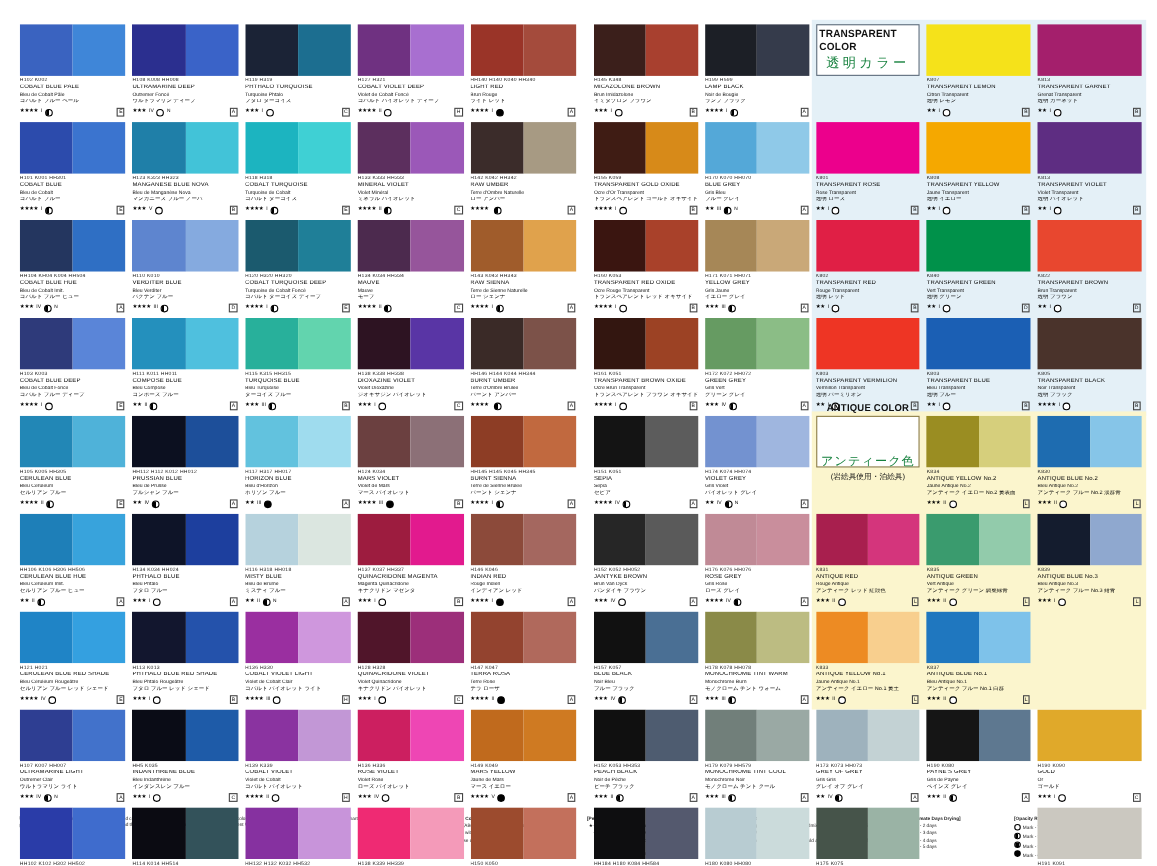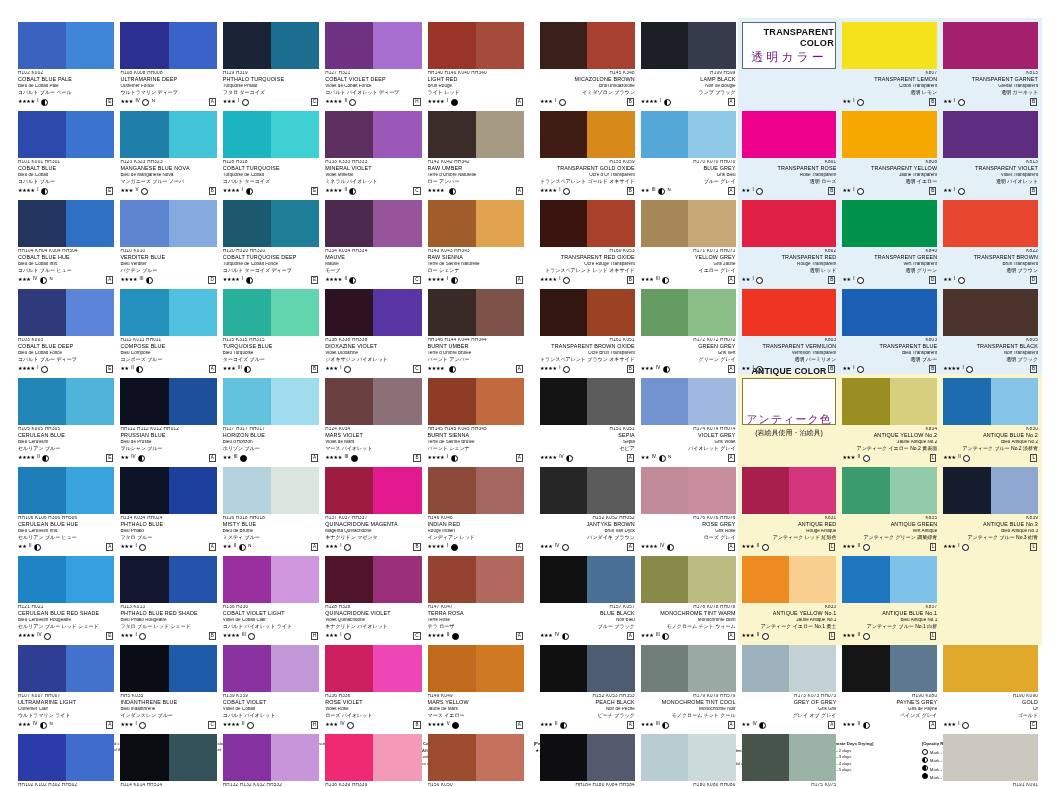--- a/index.html
+++ b/index.html
@@ -13,21 +13,21 @@
   }
   .page{
     position:absolute;inset:0;
     display:flex;
     padding:22px 14px 0 18px;
     box-sizing:border-box;
     gap:0;
   }
   .panel{position:relative;}
   .panel-left{width:516px;}
-  .panel-right{width:508px;margin-left:16px;text-align:right;}
+  .panel-right{width:508px;margin-left:16px;}
 
   
   .grid{
     display:grid;
     grid-template-columns:repeat(5,1fr);
     column-gap:6px;
     row-gap:0px;
   }
   .cell{
     position:relative;
@@ -132,21 +132,21 @@
   .titlebox .t-en{
     font-size:9.5px;
     font-weight:bold;
     letter-spacing:.2px;
     color:#111;
     transform:scaleX(.96);
   }
   .titlebox .t-jp{
     font-size:12px;
     letter-spacing:3px;
-    color:#701a75;
+    color:#15803d;
   }
   .titlebox .t-sub{
     font-size:7px;
     letter-spacing:0px;
     color:#111;
   }
   .titlebox.antique{border-color:#8a7a40;}
   .titlebox.antique .t-en{font-size:9px;}
   .titlebox.antique .t-jp{font-size:11px;letter-spacing:1px;margin-top:35px;}
 

